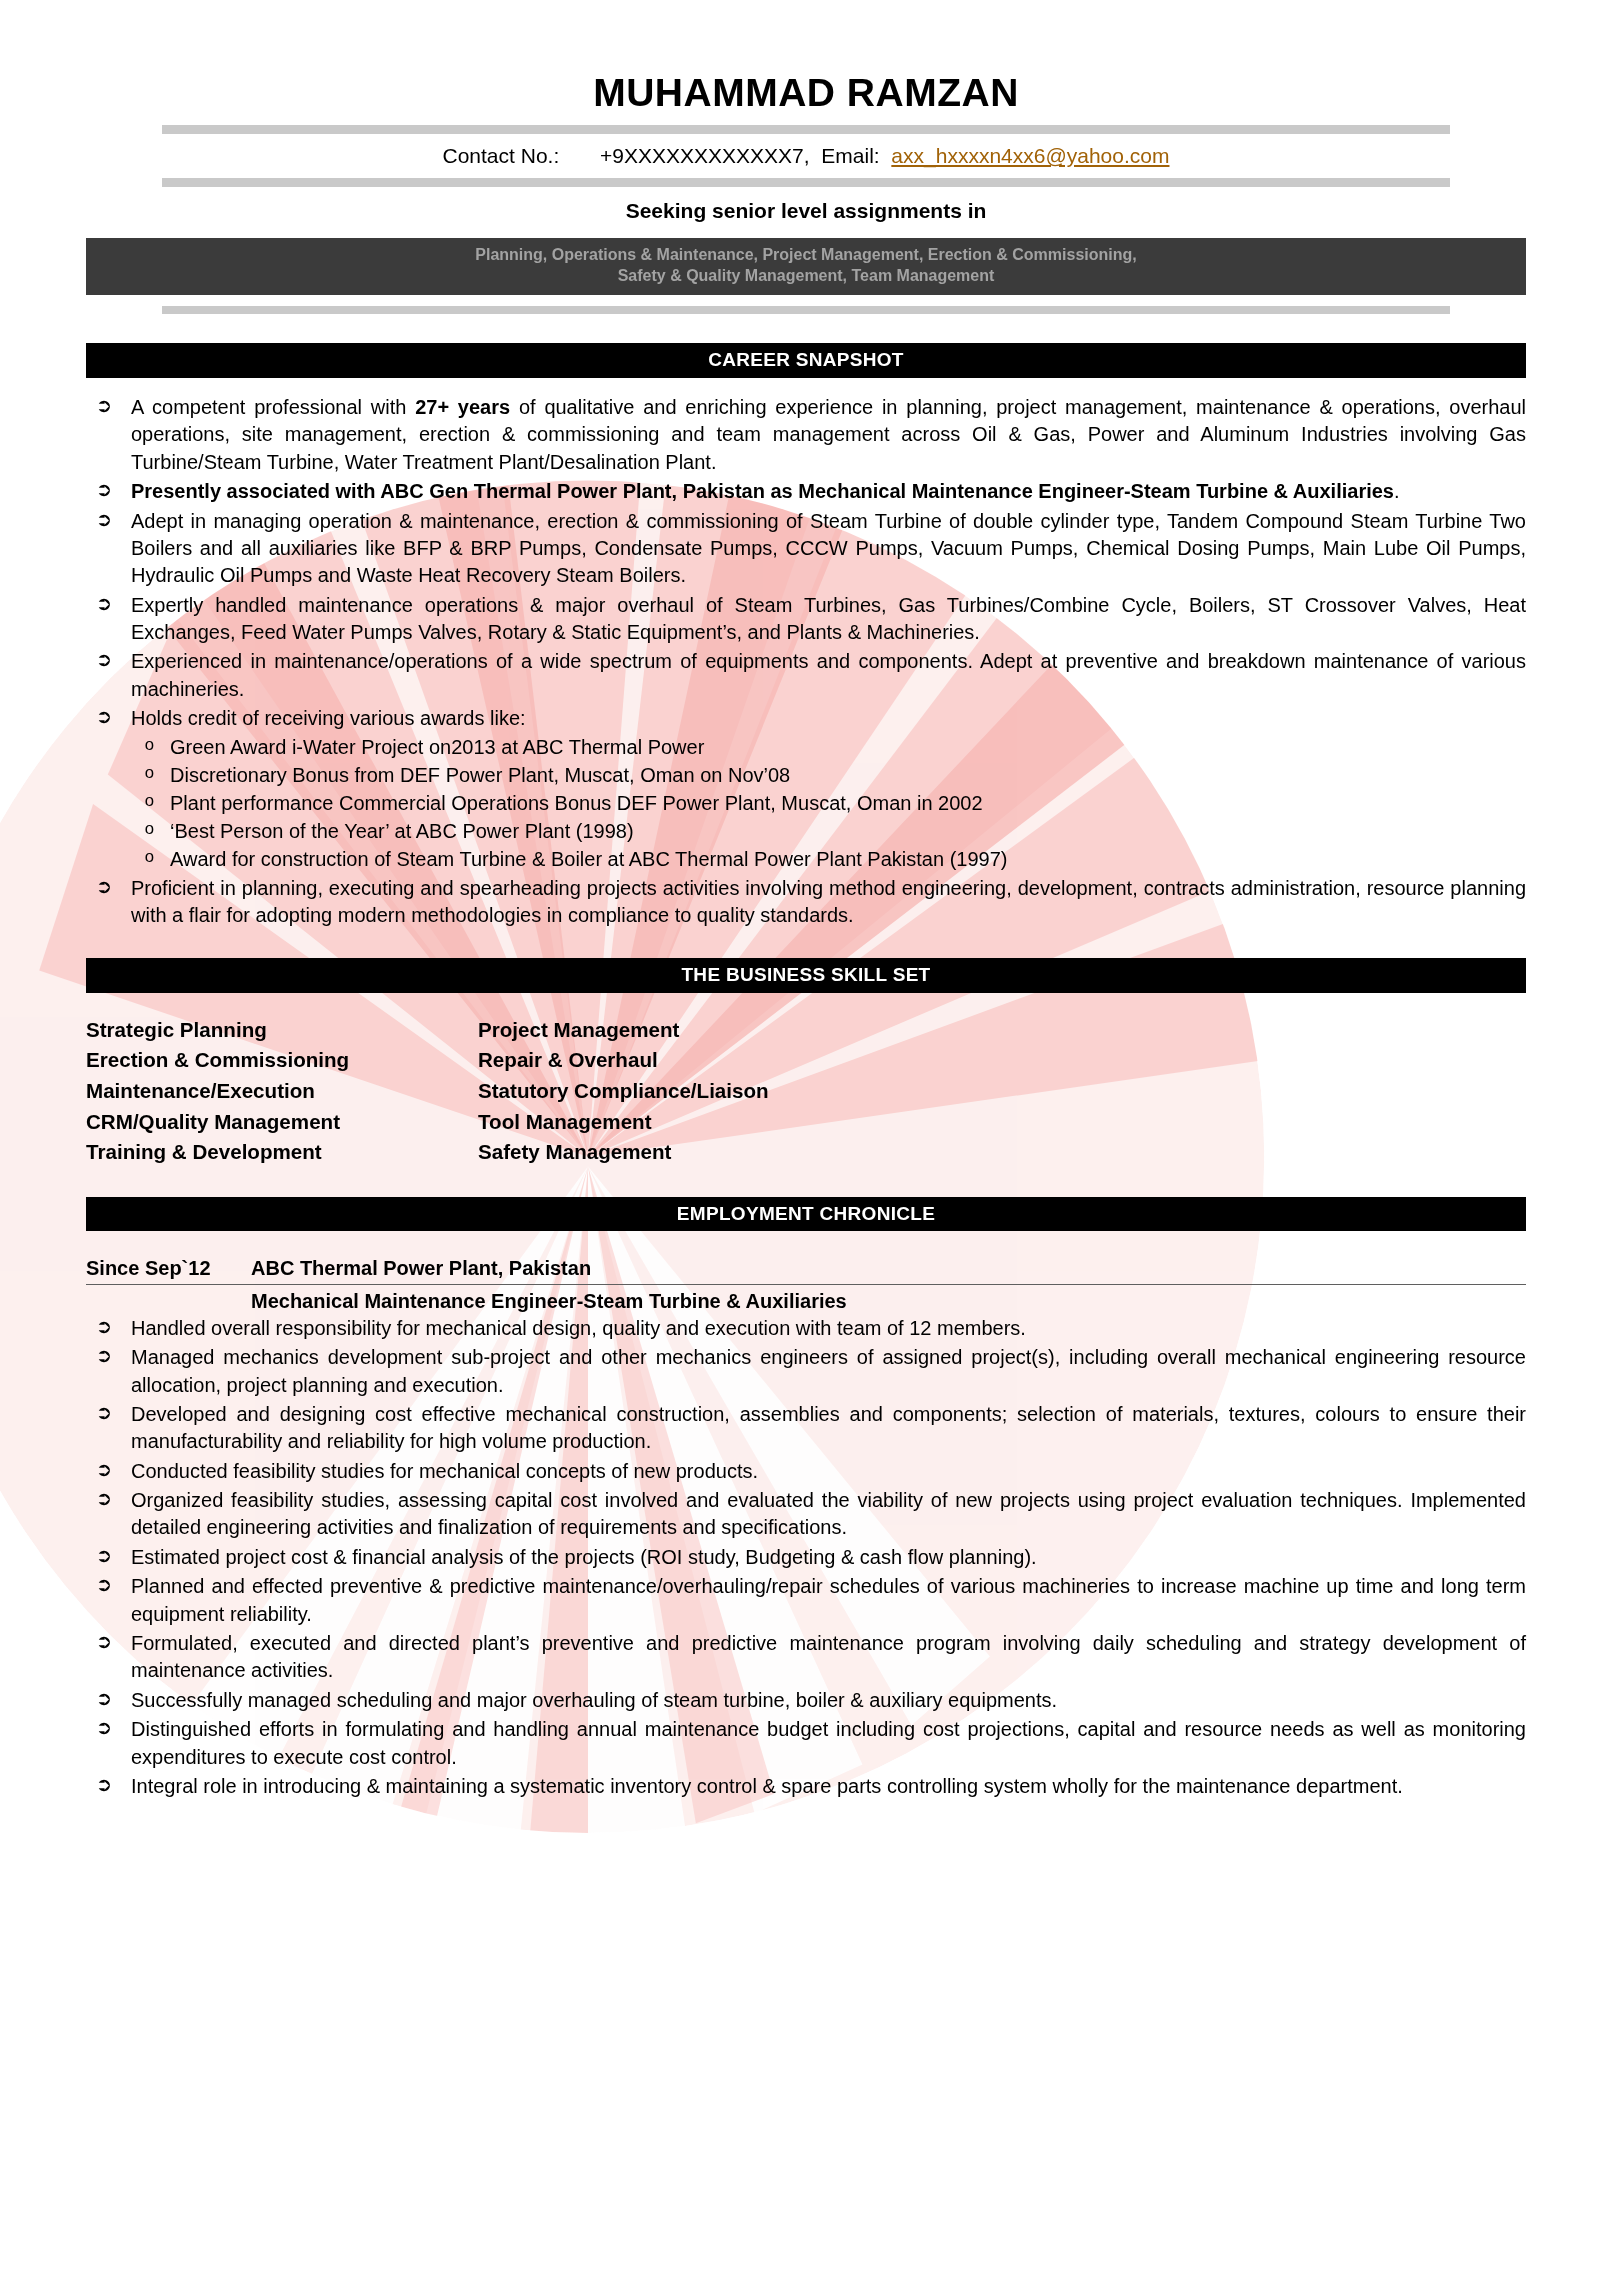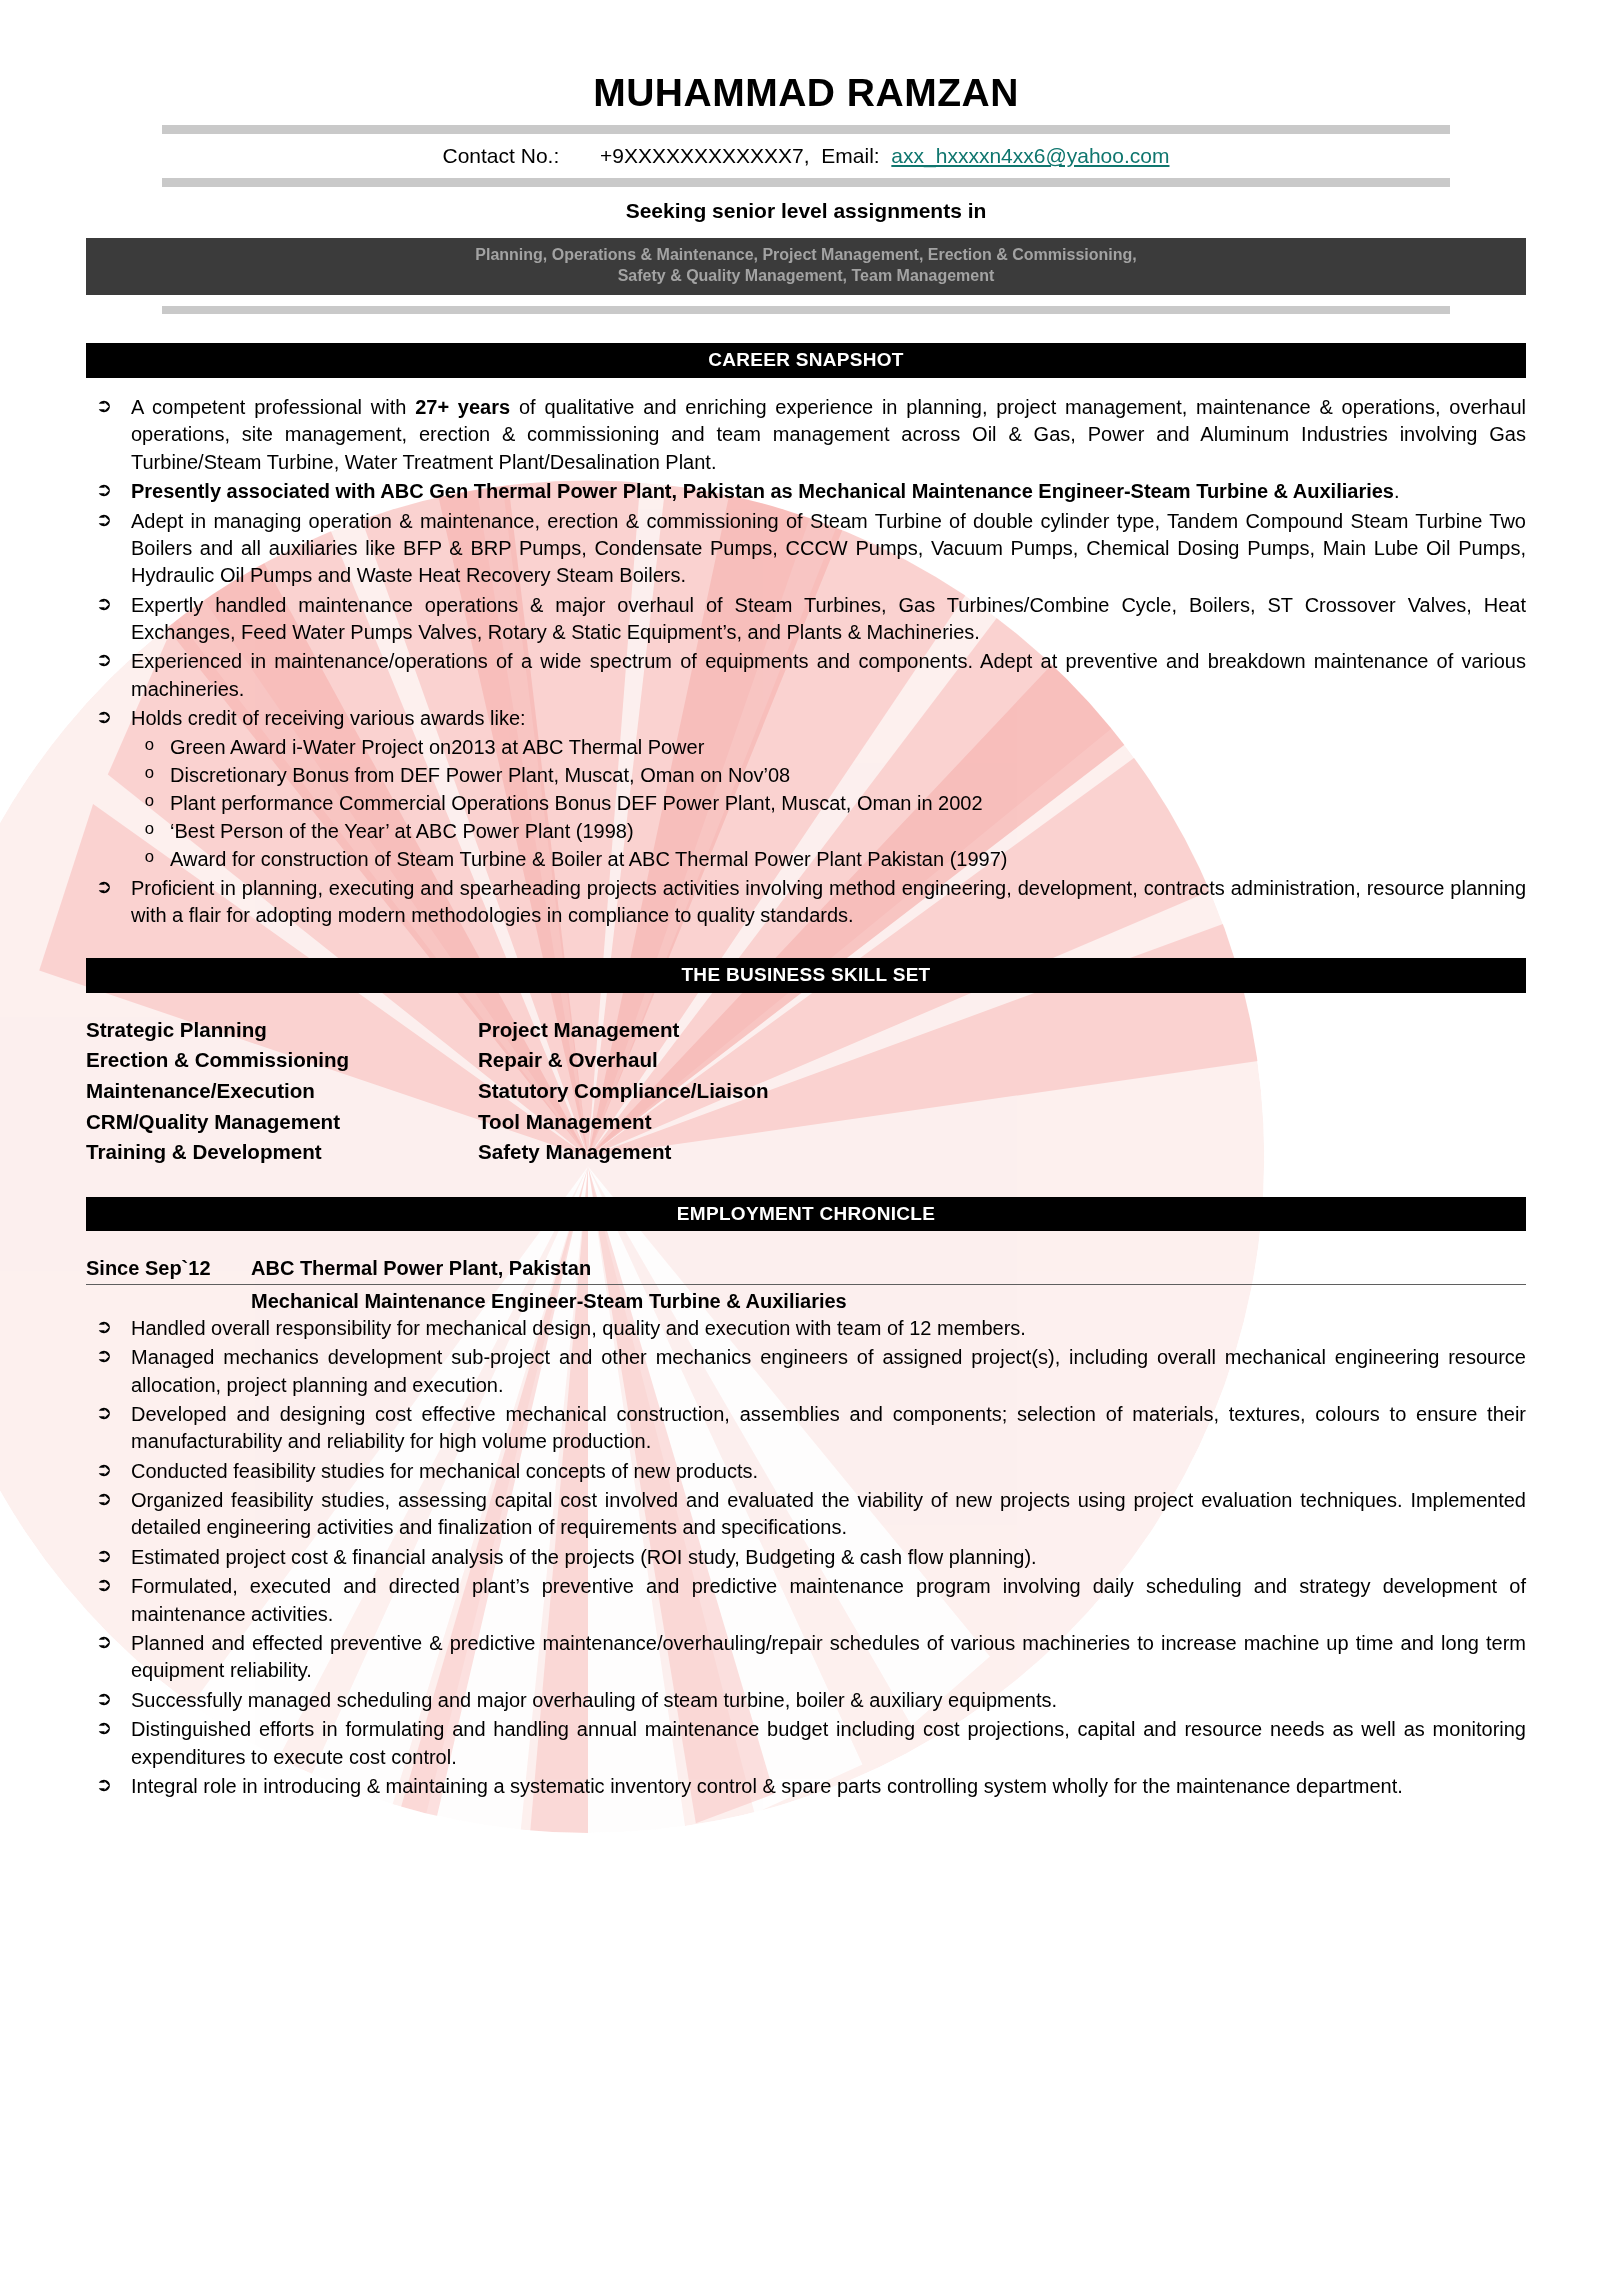--- a/index.html
+++ b/index.html
@@ -44,21 +44,21 @@
     background: #c9c9c9;
     margin: 0 76px;
   }
   .contact-line {
     text-align: center;
     font-size: 21px;
     padding: 10.8px 0 9.8px 0;
     white-space: pre;
   }
   .contact-line .email-link {
-    color: #0f766e;
+    color: #a16207;
     text-decoration: underline;
   }
   .seeking {
     text-align: center;
     font-size: 21px;
     font-weight: bold;
     padding: 11.8px 0 5.9px 0;
   }
   .dark-banner {
     background: #3b3b3b;
@@ -280,22 +280,22 @@
     <div class="emp-rule"></div>
     <div class="emp-role">Mechanical Maintenance Engineer-Steam Turbine &amp; Auxiliaries</div>
 
     <ul class="bul emp-bullets">
       <li class="nojust">Handled overall responsibility for mechanical design, quality and execution with team of 12 members.</li>
       <li>Managed mechanics development sub-project and other mechanics engineers of assigned project(s), including overall mechanical engineering resource allocation, project planning and execution.</li>
       <li>Developed and designing cost effective mechanical construction, assemblies and components; selection of materials, textures, colours to ensure their manufacturability and reliability for high volume production.</li>
       <li class="nojust">Conducted feasibility studies for mechanical concepts of new products.</li>
       <li>Organized feasibility studies, assessing capital cost involved and evaluated the viability of new projects using project evaluation techniques. Implemented detailed engineering activities and finalization of requirements and specifications.</li>
       <li class="nojust">Estimated project cost &amp; financial analysis of the projects (ROI study, Budgeting &amp; cash flow planning).</li>
+      <li>Planned and effected preventive &amp; predictive maintenance/overhauling/repair schedules of various machineries to increase machine up time and long term equipment reliability.</li>
       <li>Formulated, executed and directed plant’s preventive and predictive maintenance program involving daily scheduling and strategy development of maintenance activities.</li>
-      <li>Planned and effected preventive &amp; predictive maintenance/overhauling/repair schedules of various machineries to increase machine up time and long term equipment reliability.</li>
       <li class="nojust">Successfully managed scheduling and major overhauling of steam turbine, boiler &amp; auxiliary equipments.</li>
       <li>Distinguished efforts in formulating and handling annual maintenance budget including cost projections, capital and resource needs as well as monitoring expenditures to execute cost control.</li>
       <li>Integral role in introducing &amp; maintaining a systematic inventory control &amp; spare parts controlling system wholly for the maintenance department.</li>
     </ul>
   </div>
 
 </div>
 
 
 </body></html>

